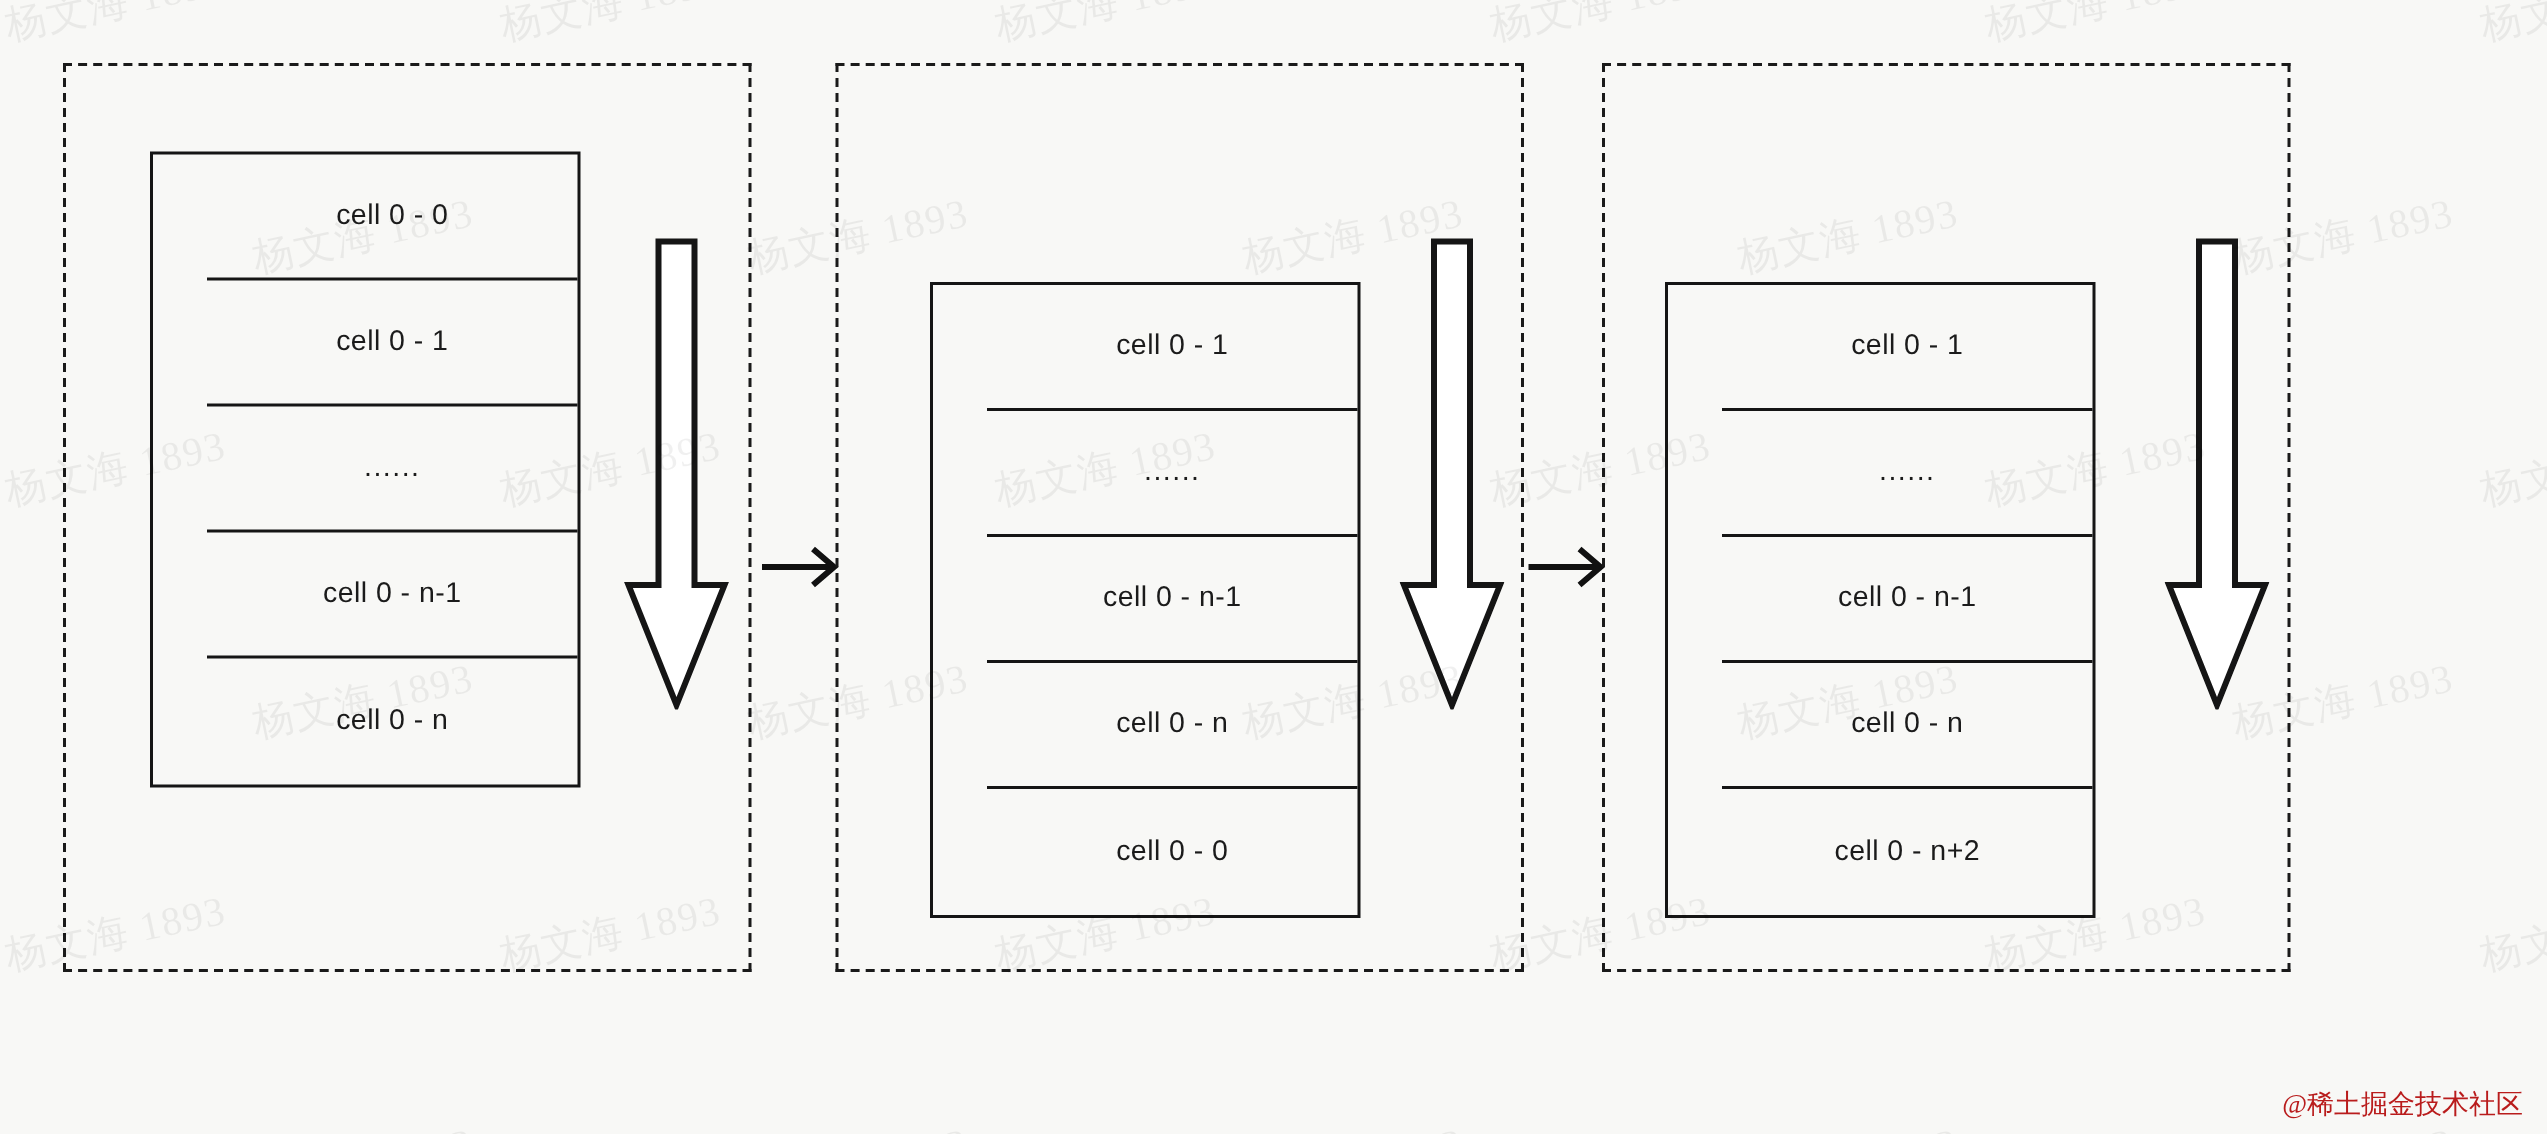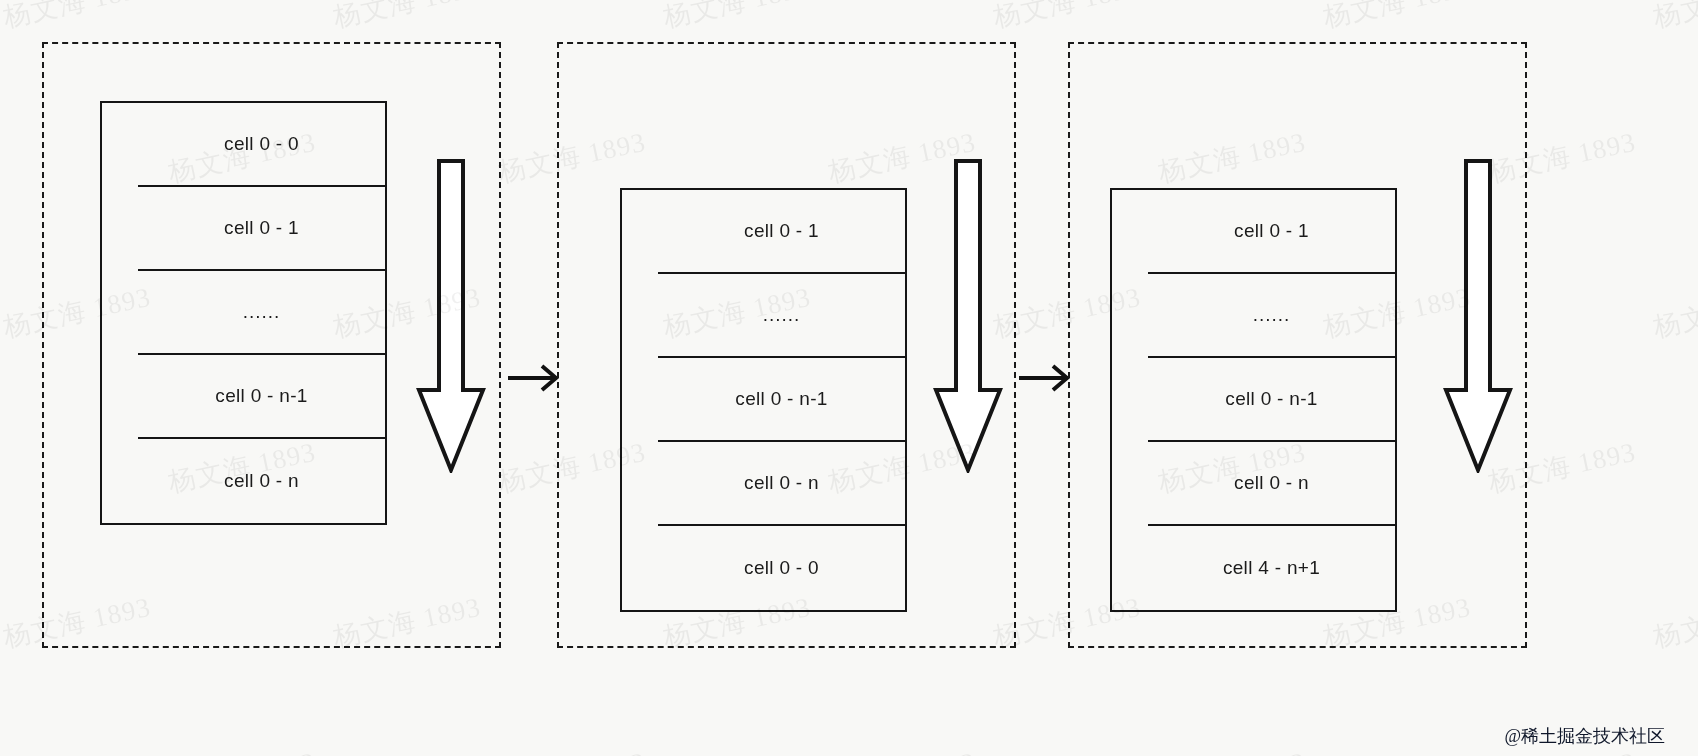--- a/index.html
+++ b/index.html
@@ -86,24 +86,24 @@
     position:absolute;
     width:58px;height:30px;
   }
   #connector-1{left:506px;top:363px;}
   #connector-2{left:1017px;top:363px;}
   .connector svg{display:block;width:58px;height:30px;}
 
   
   #attribution{
     position:absolute;
-    right:33px;bottom:8px;
+    right:16px;bottom:8px;
     font-family:"Liberation Serif","DejaVu Serif",serif;
     font-size:18px;
-    color:#0f172a;
+    color:#b91c1c;
     z-index:8;
     white-space:nowrap;
   }
 </style>
 </head>
 <body>
 
 <div id="watermark-layer">
     <div class="wm" style="left: 0px; top: 0px; opacity: 0.055; transform: rotate(-12deg);">杨文海 1893</div>
     <div class="wm" style="left: 330px; top: 0px; opacity: 0.055; transform: rotate(-12deg);">杨文海 1893</div>
@@ -188,21 +188,21 @@
     </svg>
   </div>
 
   <div class="panel" id="panel-3"></div>
 
   <div class="cell-stack" id="stack-3">
     <div class="cell">cell 0 - 1</div>
     <div class="cell dots">......</div>
     <div class="cell">cell 0 - n-1</div>
     <div class="cell">cell 0 - n</div>
-    <div class="cell">cell 4 - n+1</div>
+    <div class="cell">cell 0 - n+2</div>
   </div>
 
   <div class="big-arrow" id="big-arrow-3">
     <svg viewBox="0 0 70 315" xmlns="http://www.w3.org/2000/svg">
       <polygon points="23,3 47,3 47,232 67,232 35,312 3,232 23,232" fill="#ffffff" stroke="#151515" stroke-width="4" stroke-linejoin="miter"></polygon>
     </svg>
   </div>
 
 </div>
 

